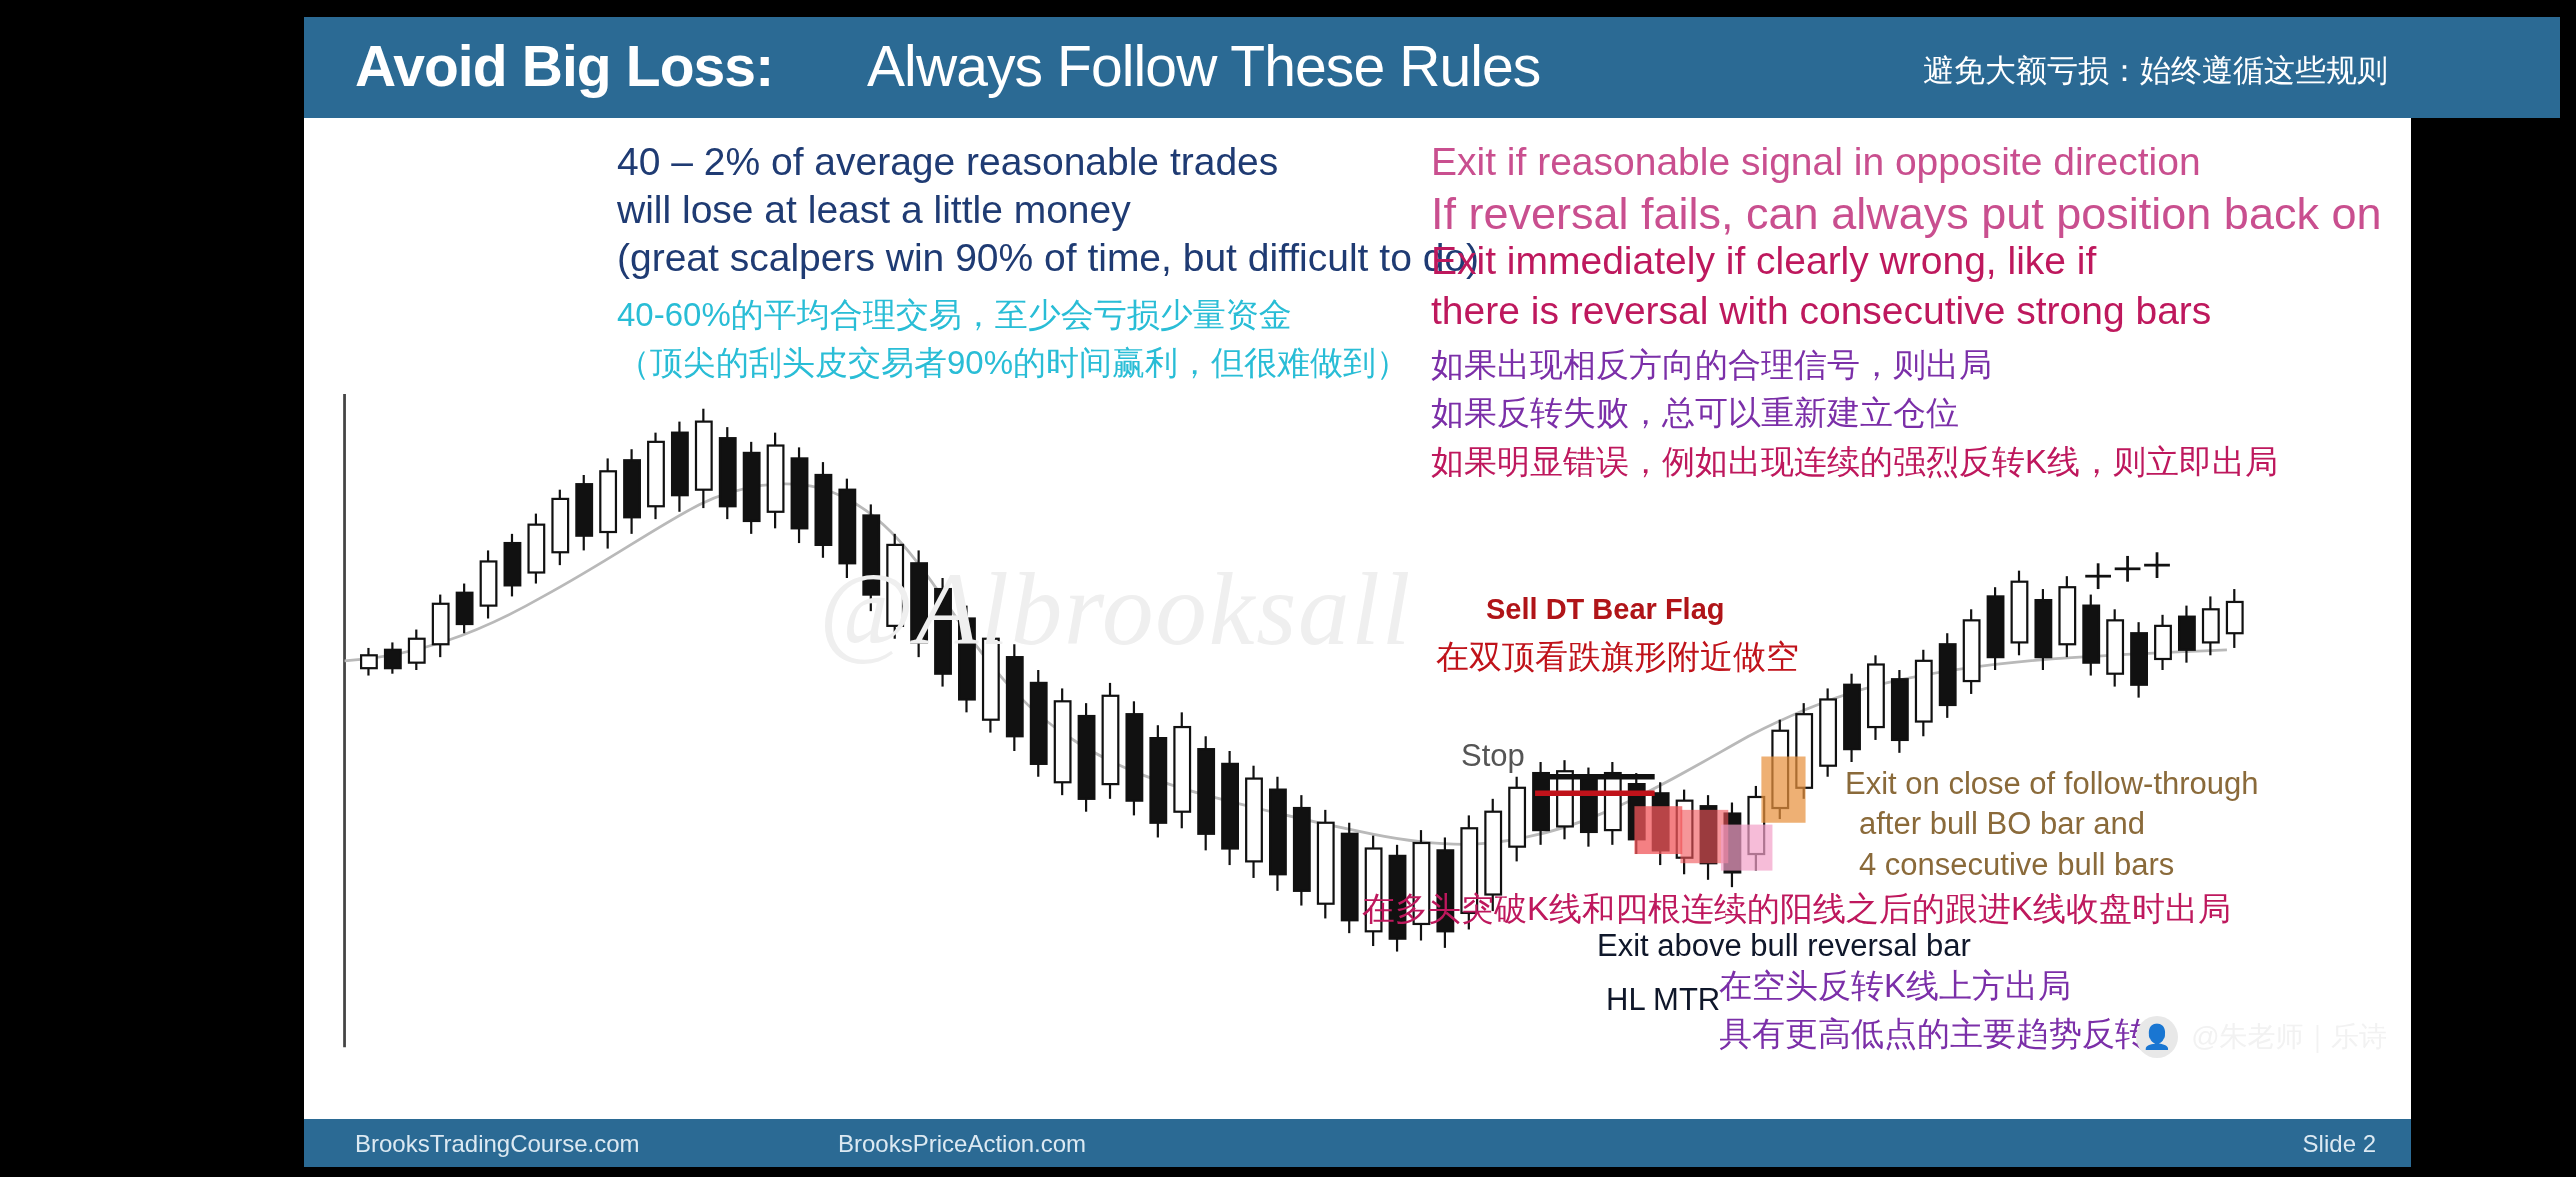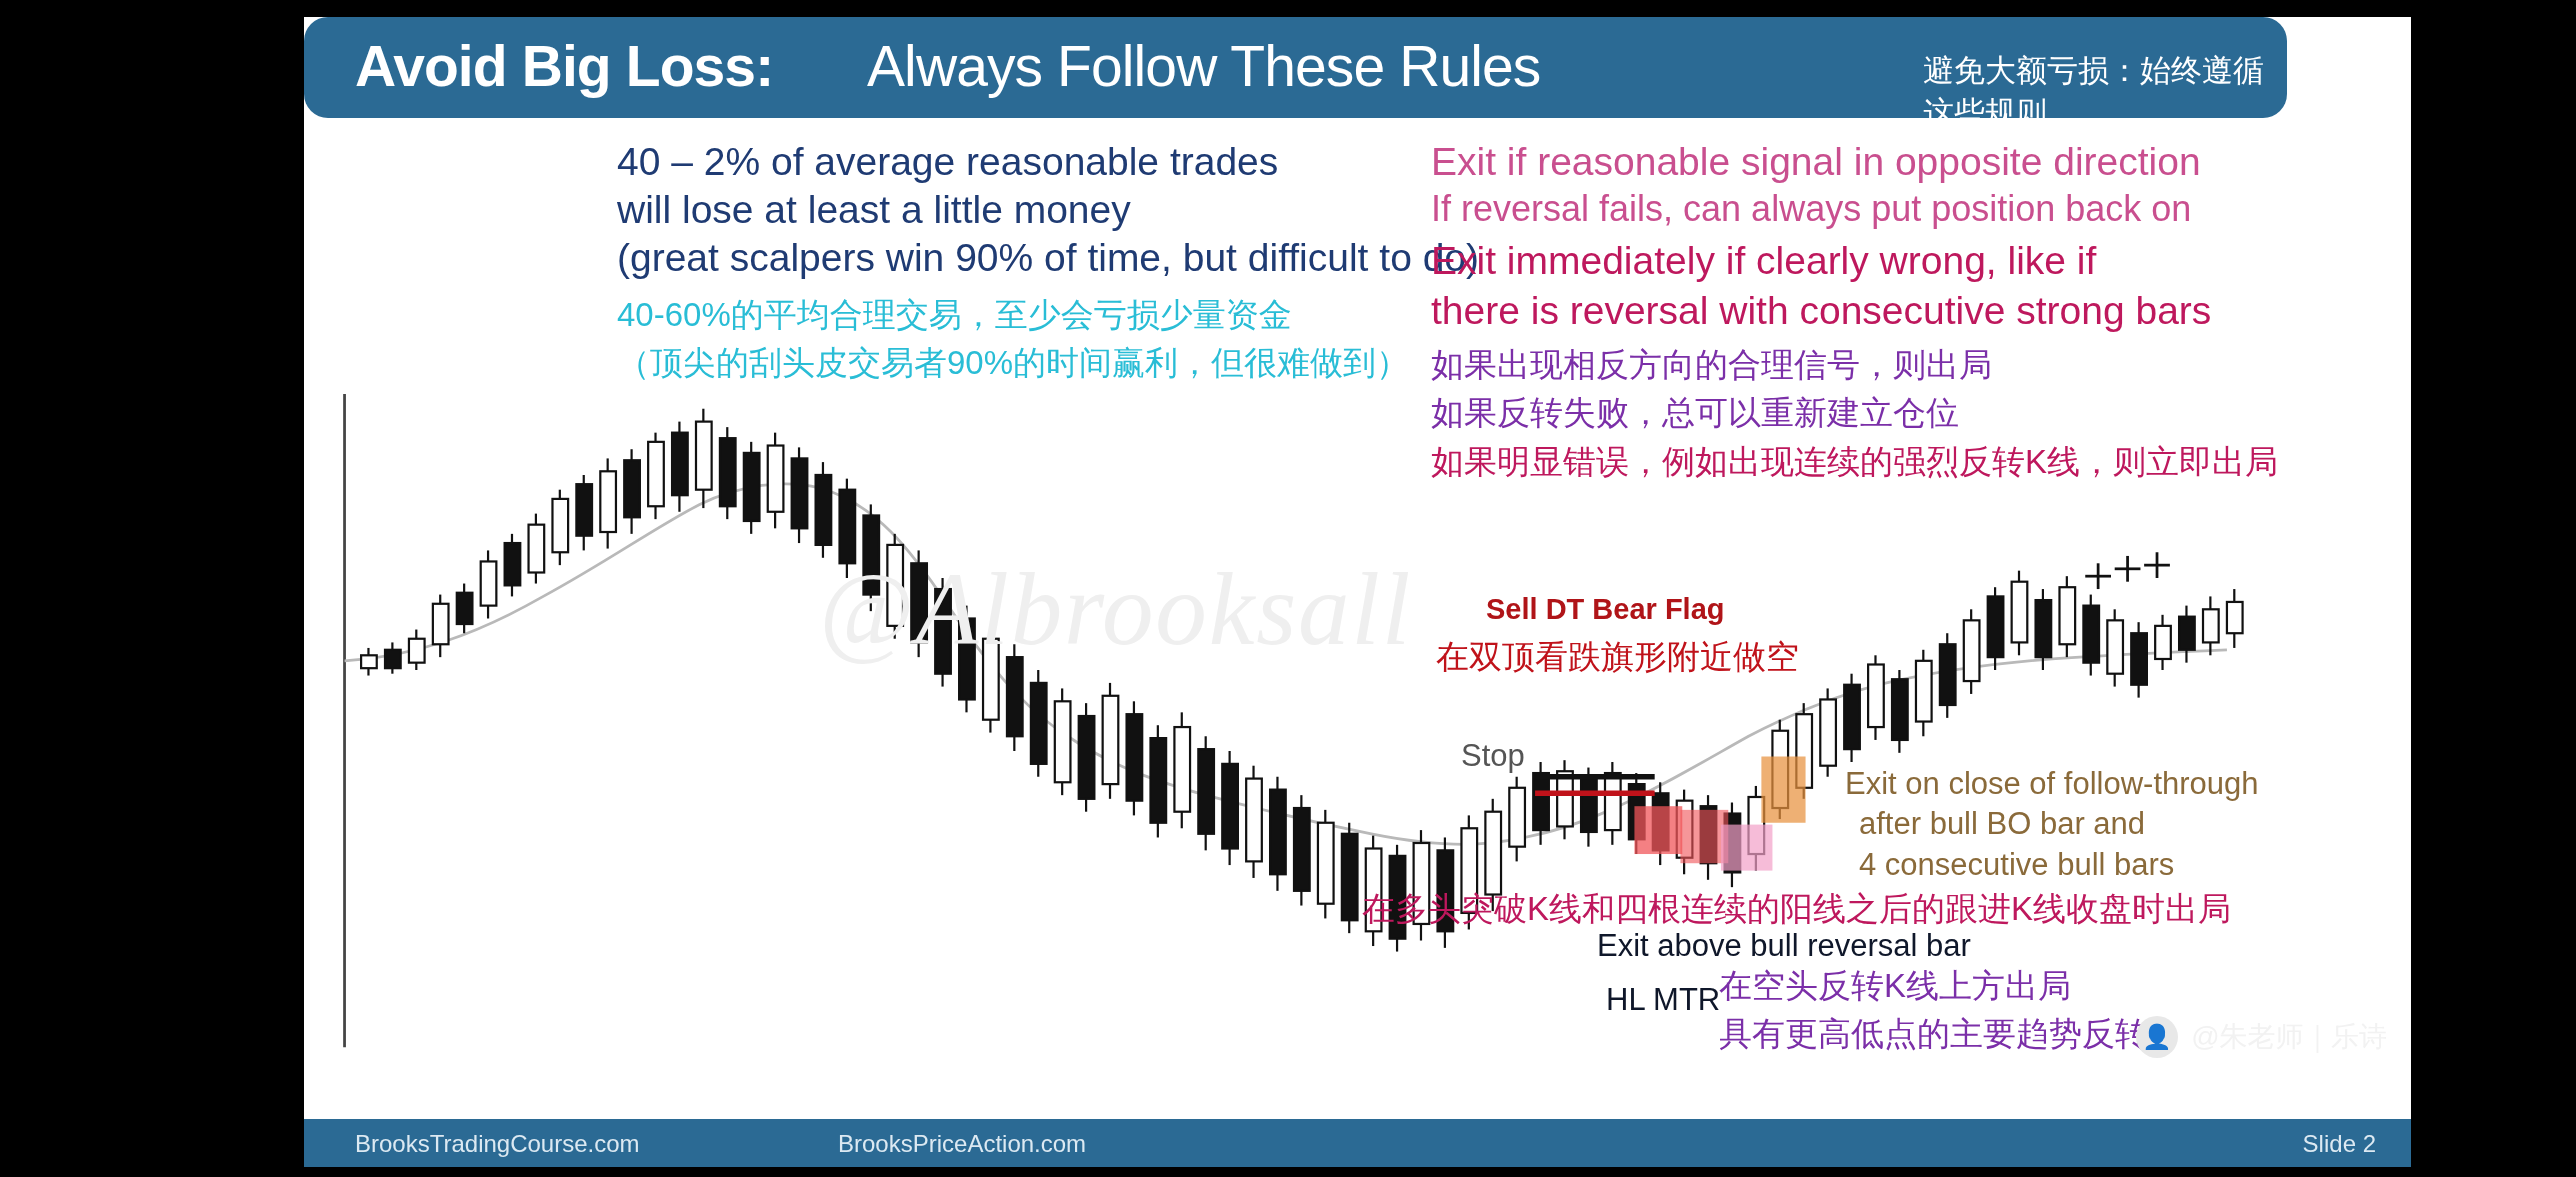--- a/index.html
+++ b/index.html
@@ -1,21 +1,21 @@
 <!DOCTYPE html>
 <html style="font-size:14.7px"><head>
 <meta charset="utf-8">
 <style>
   html,body{margin:0;padding:0;background:#000;}
   body{width:2576px;height:1178px;font-family:"Liberation Sans",sans-serif;overflow:hidden;}
   .stage{position:relative;width:2576px;height:1178px;background:#000;}
 
   
   .slide{position:absolute;left:304px;top:16.6px;width:2107px;height:1150px;background:#fff;}
-  .titlebar{position:absolute;left:0;top:0;width:1983px;height:101px;background:#2b6a94;border-radius:24px;}
+  .titlebar{position:absolute;left:0;top:0;width:2256px;height:101px;background:#2b6a94;}
   .title-en-bold{position:absolute;left:51px;top:16.6px;font-size:57px;font-weight:bold;color:#ffffff;letter-spacing:-0.9px;}
   .title-en-reg{position:absolute;left:563px;top:16.6px;font-size:57px;font-weight:normal;color:#ffffff;letter-spacing:-0.9px;}
   .title-cn{position:absolute;left:1619px;top:33px;font-size:31px;color:#ffffff;}
 
   .footerbar{position:absolute;left:0;bottom:0;width:2107px;height:48px;background:#2b6a94;color:#dce9f2;font-size:24px;}
   .footerbar .f1{position:absolute;left:51px;top:11px;}
   .footerbar .f2{position:absolute;left:534px;top:11px;}
   .footerbar .f3{position:absolute;right:35px;top:11px;}
 
   
@@ -410,21 +410,21 @@
         <line x1="1338" y1="734" x2="1468" y2="734" stroke="#c0121a" stroke-width="6"></line>
       </svg>
 
       <div class="tb t-navy" style="left:313px;top:22px;font-size:39px;">40 – 2% of average reasonable trades</div>
       <div class="tb t-navy" style="left:313px;top:70px;font-size:39px;">will lose at least a little money</div>
       <div class="tb t-navy" style="left:313px;top:118px;font-size:39px;">(great scalpers win 90% of time, but difficult to do)</div>
       <div class="tb t-cyan" style="left:313px;top:175px;font-size:33px;">40-60%的平均合理交易，至少会亏损少量资金</div>
       <div class="tb t-cyan" style="left:313px;top:223px;font-size:33px;">（顶尖的刮头皮交易者90%的时间赢利，但很难做到）</div>
 
       <div class="tb t-magenta" style="left:1127px;top:22px;font-size:39px;">Exit if reasonable signal in opposite direction</div>
-      <div class="tb t-magenta" style="left:1127px;top:70px;font-size:36px;">If reversal fails, can always put position back on</div>
+      <div class="tb t-magenta" style="left:1127px;top:70px;font-size:45px;">If reversal fails, can always put position back on</div>
       <div class="tb t-orange" style="left:1127px;top:121px;font-size:39px;">Exit immediately if clearly wrong, like if</div>
       <div class="tb t-orange" style="left:1127px;top:171px;font-size:39px;">there is reversal with consecutive strong bars</div>
       <div class="tb t-purple" style="left:1127px;top:225px;font-size:33px;">如果出现相反方向的合理信号，则出局</div>
       <div class="tb t-purple" style="left:1127px;top:273px;font-size:33px;">如果反转失败，总可以重新建立仓位</div>
       <div class="tb t-orange" style="left:1127px;top:322px;font-size:33px;">如果明显错误，例如出现连续的强烈反转K线，则立即出局</div>
 
       <div class="tb t-dkred" style="left:1182px;top:475px;font-size:29px;font-weight:bold;">Sell DT Bear Flag</div>
       <div class="tb t-red" style="left:1132px;top:517px;font-size:33px;">在双顶看跌旗形附近做空</div>
 
       <div class="tb t-grey" style="left:1157px;top:620px;font-size:31px;">Stop</div>

